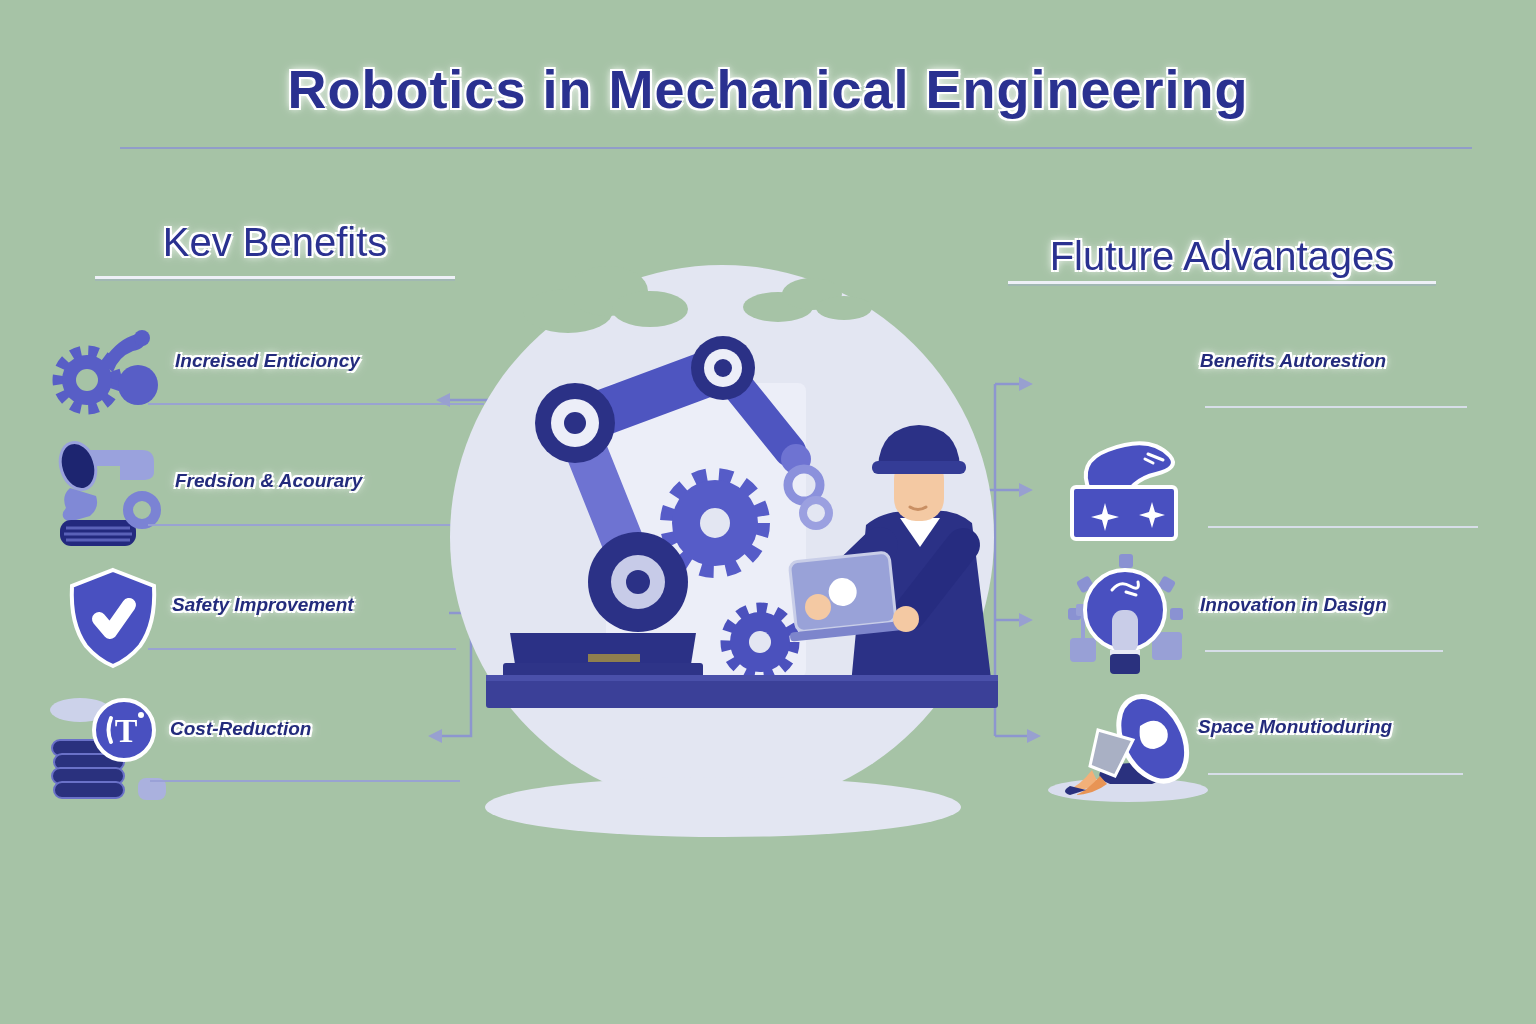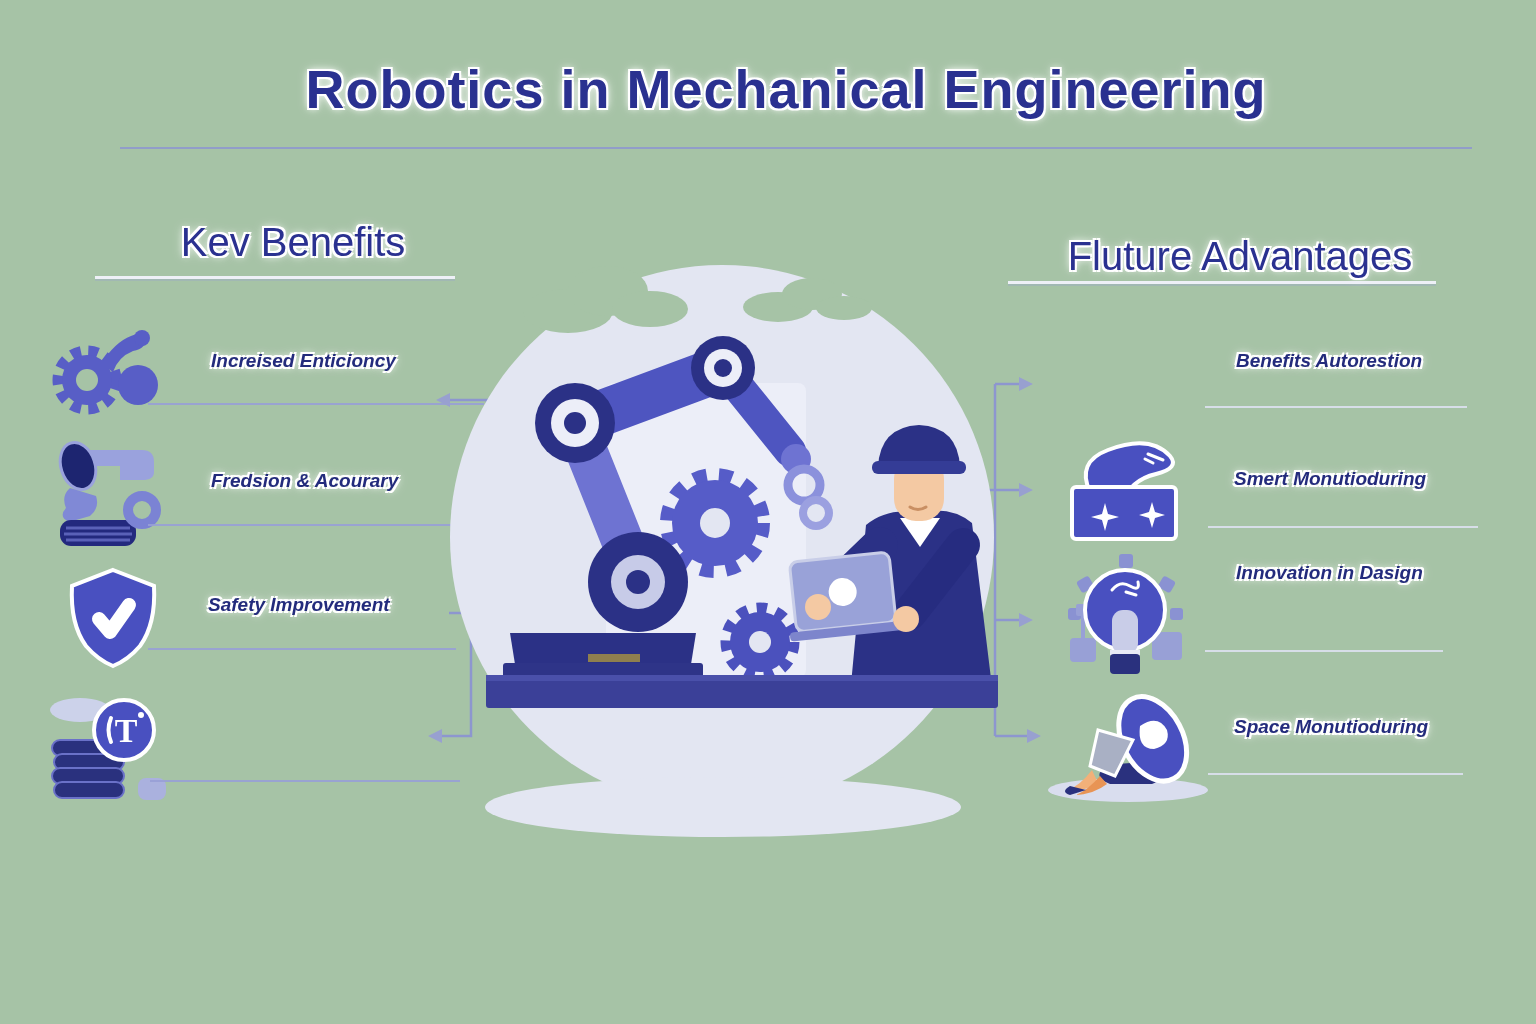--- a/index.html
+++ b/index.html
@@ -8,21 +8,21 @@
     --text-navy:#232b7c;
     --indigo:#4950c0;
     --indigo-dark:#2b3186;
     --peri:#8d96cf;
     --peri-light:#98a0d6;
     --lav:#e3e6f2;
   }
   *{margin:0;padding:0;box-sizing:border-box;}
   body{width:1536px;height:1024px;background:var(--bg);font-family:"Liberation Sans",sans-serif;overflow:hidden;position:relative;}
   .stage{position:absolute;inset:0;}
-  .halo{text-shadow:-2px -2px 0 #fff,2px -2px 0 #fff,-2px 2px 0 #fff,2px 2px 0 #fff,0 0 7px #fff,0 0 12px #ffffffcc;padding-left:36px;}
+  .halo{text-shadow:-2px -2px 0 #fff,2px -2px 0 #fff,-2px 2px 0 #fff,2px 2px 0 #fff,0 0 7px #fff,0 0 12px #ffffffcc;}
   .page-title{position:absolute;top:58px;left:0;right:0;text-align:center;font-size:54px;font-weight:bold;color:var(--title-navy);letter-spacing:1px;}
   .title-rule{position:absolute;top:147px;left:120px;width:1352px;height:0;border-top:2px solid var(--peri);opacity:.85;}
   .section-head{position:absolute;font-size:40px;font-weight:normal;color:var(--title-navy);text-align:center;}
   .head-left{left:95px;top:220px;width:360px;}
   .head-right{left:1008px;top:234px;width:428px;}
   .head-rule{position:absolute;height:3px;background:#eef0f7;box-shadow:0 2px 0 #9aa2cf55;}
   .rule-left{left:95px;top:276px;width:360px;}
   .rule-right{left:1008px;top:281px;width:428px;}
   .item-label{position:absolute;font-size:19px;font-weight:bold;color:var(--text-navy);white-space:nowrap;font-style:italic;}
   .item-rule{position:absolute;height:2px;background:var(--peri-light);opacity:.9;}
@@ -90,35 +90,35 @@
         <rect x="10" y="80" width="72" height="16" rx="8"></rect>
         <rect x="12" y="94" width="70" height="16" rx="8"></rect>
       </g>
       <circle cx="82" cy="42" r="30" fill="#4950c0" stroke="#ffffff" stroke-width="4"></circle>
       <path d="M69,30 Q64,42 69,54" stroke="#ffffff" fill="none" stroke-width="4" stroke-linecap="round"></path>
       <text x="84" y="54" font-size="34" fill="#ffffff" text-anchor="middle" font-weight="bold" font-family="Liberation Serif,serif">T</text>
       <circle cx="99" cy="27" r="3" fill="#ffffff"></circle>
       <rect x="96" y="90" width="28" height="22" rx="8" fill="#aab1de"></rect>
     </svg>
   </div>
+  <div class="item-label halo" style="left:170px;top:718px">Cost-Reduction</div>
   <div class="item-rule" style="left:150px;top:780px;width:310px"></div>
 
   <div class="item-label halo" style="left:1200px;top:350px">Benefits Autorestion</div>
   <div class="item-rule lt" style="left:1205px;top:406px;width:262px"></div>
 
   <div class="icon-box" style="left:1060px;top:432px;width:128px;height:115px">
     <svg viewBox="0 0 128 115">
       <path d="M30,60 Q16,30 48,18 Q90,2 110,24 Q120,36 96,42 Q70,48 62,72 Z" fill="#4950c0" stroke="#ffffff" stroke-width="4"></path>
       <path d="M88,22 L103,28 M93,31 L85,27" stroke="#ffffff" stroke-width="3" stroke-linecap="round"></path>
       <rect x="12" y="55" width="104" height="52" rx="4" fill="#4950c0" stroke="#ffffff" stroke-width="4"></rect>
       <path d="M45,71 L48,82 L59,85 L48,88 L45,99 L42,88 L31,85 L42,82 Z" fill="#ffffff"></path>
       <path d="M92,70 L95,80 L105,83 L95,86 L92,96 L89,86 L79,83 L89,80 Z" fill="#ffffff"></path>
     </svg>
   </div>
-  <div class="item-label halo" style="left:1198px;top:468px">Smert Monutioduring</div>
   <div class="item-rule lt" style="left:1208px;top:526px;width:270px"></div>
 
   <div class="icon-box" style="left:1066px;top:552px;width:120px;height:125px">
     <svg viewBox="0 0 120 125">
       <g fill="#8a92d2">
         <rect x="53" y="2" width="14" height="14" rx="3"></rect>
         <rect x="12" y="26" width="14" height="13" rx="3" transform="rotate(-30 19 32)"></rect>
         <rect x="94" y="26" width="14" height="13" rx="3" transform="rotate(30 101 32)"></rect>
         <rect x="2" y="56" width="13" height="12" rx="3"></rect>
         <rect x="104" y="56" width="13" height="12" rx="3"></rect>
@@ -127,21 +127,21 @@
       <line x1="17" y1="86" x2="17" y2="64" stroke="#98a0d6" stroke-width="4"></line>
       <rect x="10" y="52" width="14" height="12" rx="2" fill="#98a0d6"></rect>
       <rect x="86" y="80" width="30" height="28" rx="4" fill="#98a0d6"></rect>
       <circle cx="59" cy="58" r="40" fill="#4950c0" stroke="#ffffff" stroke-width="4"></circle>
       <rect x="46" y="58" width="26" height="44" rx="11" fill="#c9cde8"></rect>
       <path d="M46,38 Q54,28 64,34 Q74,40 72,30 M60,40 L70,43" stroke="#ffffff" stroke-width="3" fill="none" stroke-linecap="round"></path>
       <rect x="44" y="98" width="30" height="5" fill="#e8eaf6"></rect>
       <rect x="44" y="102" width="30" height="20" rx="4" fill="#2a317e"></rect>
     </svg>
   </div>
-  <div class="item-label halo" style="left:1200px;top:562px">Innovation in Dasign</div>
+  <div class="item-label halo" style="left:1200px;top:594px">Innovation in Dasign</div>
   <div class="item-rule lt" style="left:1205px;top:650px;width:238px"></div>
 
   <div class="icon-box" style="left:1040px;top:678px;width:170px;height:125px">
     <svg viewBox="0 0 170 125">
       <ellipse cx="88" cy="112" rx="80" ry="12" fill="#d9ddee"></ellipse>
       <path d="M62,92 Q92,78 118,92 Q130,100 112,106 L70,106 Q54,100 62,92 Z" fill="#2a317e"></path>
       <g transform="rotate(-28 110 60)">
         <ellipse cx="112" cy="62" rx="30" ry="45" fill="#4950c0" stroke="#ffffff" stroke-width="5"></ellipse>
       </g>
       <path d="M100,48 Q118,36 127,52 Q131,67 114,71 Q97,71 100,48 Z" fill="#ffffff"></path>

